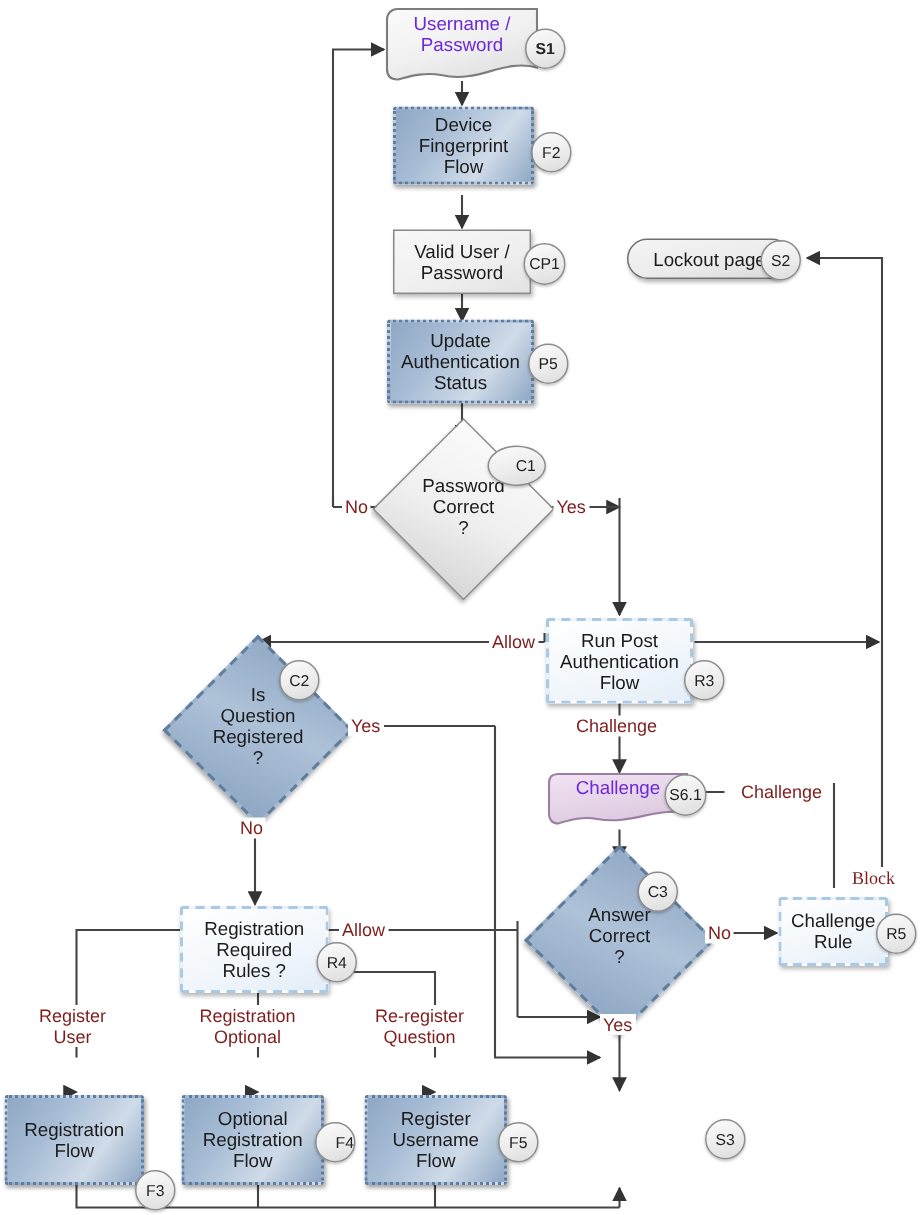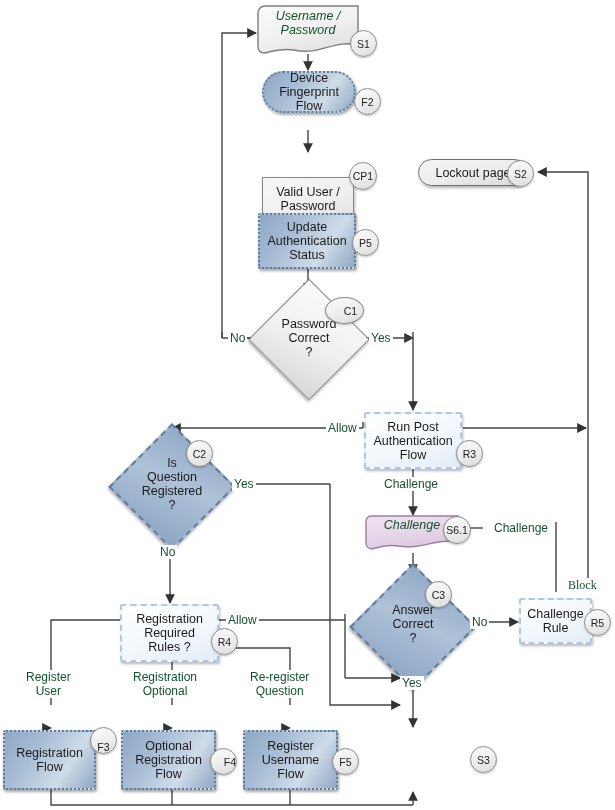--- a/index.html
+++ b/index.html
@@ -35,21 +35,21 @@
     background:linear-gradient(170deg,#f4f4f4 0%,#ececec 55%,#d9d9d9 100%);
     border:1.5px solid #6f6f6f;border-radius:18px;
     box-shadow:1px 2px 3px rgba(0,0,0,.3);
   }
 
   
   .doc{position:absolute;}
   .doc .docsvg{position:absolute;left:0;top:0;}
   .doc .doclabel{position:absolute;left:0;top:0;width:100%;
       display:flex;align-items:center;justify-content:center;
-      font-size:12.5px;line-height:14px;color:#14532d;text-align:center;font-style:italic;}
+      font-size:12.5px;line-height:14px;color:#6d28d9;text-align:center;}
 
   
   .dia{position:absolute;}
   .dia .diabody{position:absolute;left:0;top:0;width:100%;height:100%;
       transform:rotate(45deg);}
   .dia .inner{position:absolute;left:0;top:0;width:100%;height:100%;}
   .dia .dlabel{position:absolute;left:0;top:0;width:100%;height:100%;
       display:flex;align-items:center;justify-content:center;text-align:center;
       font-size:12.5px;line-height:14px;color:#1b1b1b;}
   .dia-grey .inner{background:linear-gradient(160deg,#fbfbfb 0%,#efefef 55%,#d7d7d7 100%);
@@ -57,21 +57,21 @@
   .dia-blue .inner{background:linear-gradient(160deg,#93a9c5 0%,#aec2d8 45%,#8ea6c3 100%);
       border:2px dashed #5f7d9e;box-shadow:1px 2px 3px rgba(0,0,0,.32);}
 
   
   .tag{position:absolute;border-radius:50%;
      background:linear-gradient(165deg,#fbfbfb,#ebebeb 60%,#dcdcdc);
      border:1.2px solid #8c8c8c;color:#222;font-size:10.5px;
      display:flex;align-items:center;justify-content:center;
      box-shadow:0 1px 2px rgba(0,0,0,.25);z-index:5;}
 
-  .elabel{position:absolute;font-size:12px;color:#14532d;white-space:nowrap;
+  .elabel{position:absolute;font-size:12px;color:#7f1d1d;white-space:nowrap;
           background:#fff;padding:0 2px;z-index:4;}
 </style>
 </head>
 <body>
 
 <div id="stage">
 
   <svg id="wires" viewBox="0 0 615 810" xmlns="http://www.w3.org/2000/svg">
     <defs>
       <marker id="arrow" viewBox="0 0 10 10" refX="9" refY="5" markerWidth="7" markerHeight="7" orient="auto-start-reverse">
@@ -159,34 +159,34 @@
             <stop offset="0.6" stop-color="#f0f0f0"></stop>
           <stop offset="1" stop-color="#e2e2e2"></stop>
         </linearGradient>
       </defs>
       <path d="M9,2 H102 V41 C78,35 64,52 38,46 C26,44 17,47 9,49 C4,49 2,46 2,42 V9 C2,5 5,2 9,2 Z" fill="url(#gdoc1)" stroke="#7d7d7d" stroke-width="1.4"></path>
     </svg>
     <div class="doclabel" style="padding-top:5px;">
       <span><span>Username /</span><br><span>Password</span></span>
     </div>
   </div>
-  <div class="tag" style="left:350px;top:30px;width:25px;height:25px;">
+  <div class="tag" style="left:350px;top:19px;width:25px;height:25px;font-weight:bold;">
       <span>S1</span>
     </div>
 
-  <div class="node proc-blue" style="left:262px;top:71px;width:94px;height:42px;border-radius:22px;">
+  <div class="node proc-blue" style="left:262px;top:71px;width:94px;height:52px;">
     <span class="txt">
       <span>Device</span><br><span>Fingerprint</span><br><span>Flow</span>
     </span>
   </div>
   <div class="tag" style="left:354px;top:88px;width:25px;height:25px;">
       <span>F2</span>
     </div>
 
-  <div class="node proc-grey" style="left:262px;top:153px;width:92px;height:43px;margin-top:24px;">
+  <div class="node proc-grey" style="left:262px;top:153px;width:92px;height:43px;">
     <span class="txt">
       <span>Valid User /</span><br><span>Password</span>
     </span>
   </div>
   <div class="tag" style="left:349px;top:162px;width:26px;height:26px;">
       <span class="sm">CP1</span>
     </div>
 
   <div class="node proc-blue" style="left:258px;top:213px;width:98px;height:56px;">
     <span class="txt">
@@ -305,21 +305,21 @@
   </div>
   <div class="elabel" style="left:248px;top:670px;text-align:center;line-height:14px;">
     <span>Re-register</span><br><span>Question</span>
   </div>
 
   <div class="node proc-blue" style="left:3px;top:730px;width:93px;height:60px;">
     <span class="txt">
       <span>Registration</span><br><span>Flow</span>
     </span>
   </div>
-  <div class="tag" style="left:90px;top:727px;width:25px;height:25px;align-items:flex-end;">
+  <div class="tag" style="left:90px;top:780px;width:25px;height:25px;">
       <span>F3</span>
     </div>
 
   <div class="node proc-blue" style="left:121px;top:730px;width:95px;height:60px;">
     <span class="txt">
       <span>Optional</span><br><span>Registration</span><br><span>Flow</span>
     </span>
   </div>
   <div class="tag" style="left:210px;top:748px;width:25px;height:25px;justify-content:flex-end;">
       <span>F4</span>

